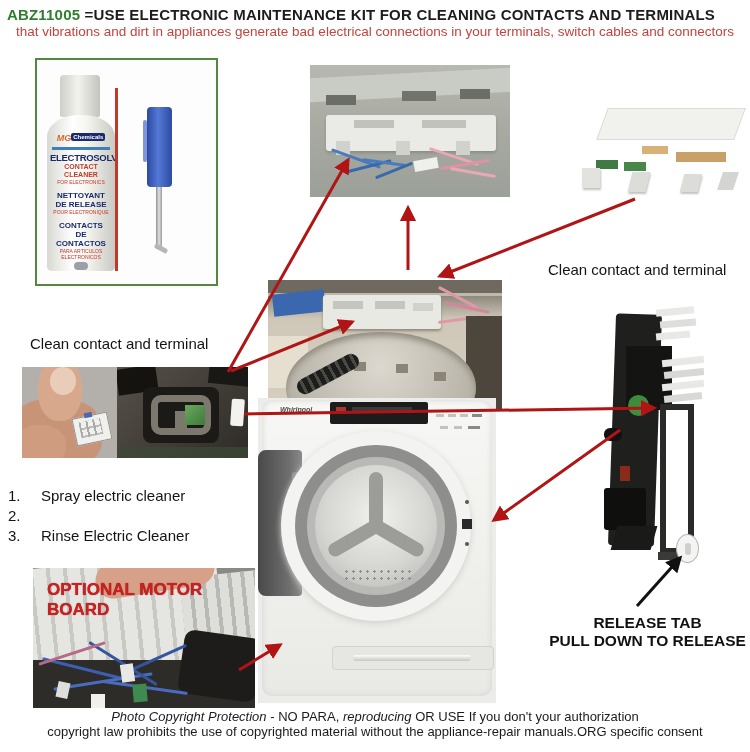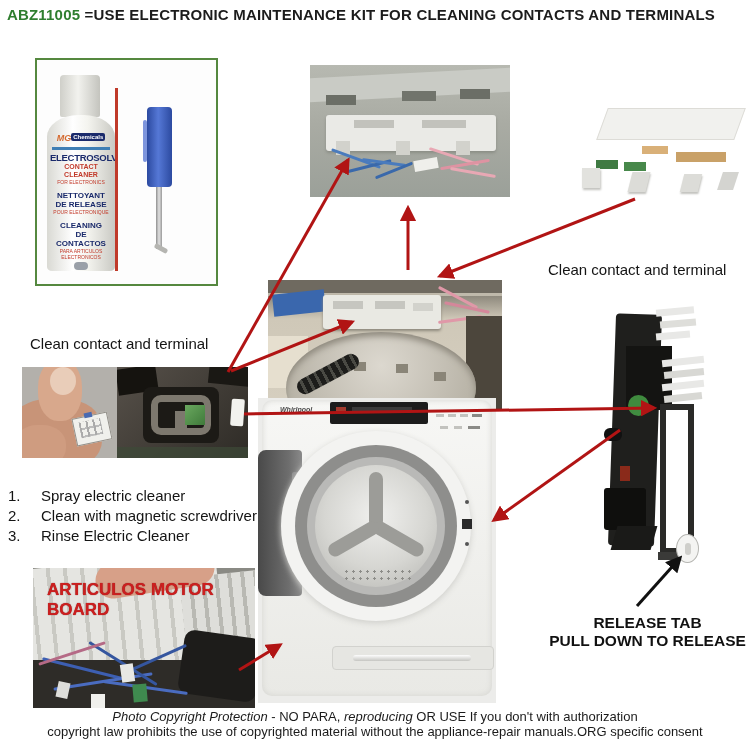--- a/index.html
+++ b/index.html
@@ -73,37 +73,38 @@
   .whandle{position:absolute;left:20px;top:8px;width:118px;height:6px;background:linear-gradient(180deg,#fdfdfd,#c6c6c2);border-radius:3px;}
 
   svg.arrows{position:absolute;left:0;top:0;z-index:9;pointer-events:none;}
 </style>
 </head>
 <body>
 
 <div id="page">
 
   <div class="hdr1"><span class="code">ABZ11005</span> <span>=USE ELECTRONIC MAINTENANCE KIT FOR CLEANING CONTACTS AND TERMINALS</span></div>
+  <div class="hdr2">that vibrations and dirt  in appliances generate bad electrical connections in your terminals, switch cables and connectors</div>
 
   <div class="prodbox">
     <div class="cap"></div>
     <div class="straw"></div>
     <div class="can">
       <div class="canlabel">
         <div class="mgrow"><span class="mg">MG</span><span class="chem">Chemicals</span></div>
         <div class="bluestripe"></div>
         <div class="t-name">ELECTROSOLVE</div>
         <div class="t-sub">CONTACT CLEANER</div>
         <div class="t-tiny">FOR ELECTRONICS</div>
         <div class="gap6"></div>
         <div class="t-nav">NETTOYANT</div>
         <div class="t-nav">DE RELEASE</div>
         <div class="t-tiny">POUR ELECTRONIQUE</div>
         <div class="gap6"></div>
-        <div class="t-nav">CLEANING</div>
+        <div class="t-nav">CONTACTS</div>
         <div class="t-nav">DE CONTACTOS</div>
         <div class="t-tiny">PARA ARTICULOS ELECTRONICOS</div>
         <div class="sgs"></div>
 
       </div>
     </div>
     <div class="sdclip"></div>
     <div class="sdh"></div>
     <div class="sdshaft"></div>
     <div class="sdtip"></div>
@@ -133,31 +134,30 @@
     <div class="abs" style="left:0px;top:80px;width:131px;height:11px;background:#3d4a38;opacity:.7;"></div>
   </div>
 
   <div class="steps">
     <div class="row">
         <span class="num">1.</span>
         <span>Spray electric cleaner</span>
       </div>
     <div class="row">
         <span class="num">2.</span>
-        <span>Clean with magnetic screwdriver</span>
       </div>
     <div class="row">
         <span class="num">3.</span>
         <span>Rinse Electric Cleaner</span>
       </div>
   </div>
 
   <div class="photo ph-motor">
     <div class="motorlabel">
-      <div>ARTICULOS MOTOR</div>
+      <div>OPTIONAL MOTOR</div>
       <div>BOARD</div>
     </div>
     <div class="abs" style="left:-12px;top:-8px;width:200px;height:112px;background:#e5e5e1 repeating-linear-gradient(90deg,transparent 0 13px,#c9c9c3 13px 17px);transform:rotate(-6deg);"></div>
     <div class="abs" style="left:150px;top:6px;width:76px;height:76px;background:#dededa repeating-linear-gradient(90deg,transparent 0 9px,#b9b9b3 9px 13px);transform:rotate(-6deg);"></div>
     <div class="abs" style="left:62px;top:-12px;width:120px;height:36px;background:#d7a088;border-radius:18px;transform:rotate(-9deg);"></div>
     <div class="abs" style="left:0px;top:92px;width:222px;height:48px;background:#2e2c28;"></div>
     <div class="abs" style="left:148px;top:66px;width:78px;height:64px;background:#1d1c1a;border-radius:10px;transform:rotate(8deg);"></div>
     <div class="wire" style="left:8px;top:100px;width:90px;background:#3d5fb2;transform:rotate(14deg);"></div>
     <div class="wire" style="left:20px;top:112px;width:100px;background:#4a6cc0;transform:rotate(-9deg);"></div>
     <div class="wire" style="left:50px;top:94px;width:80px;background:#35569f;transform:rotate(32deg);"></div>
@@ -282,21 +282,21 @@
       <div class="abs" style="left:8px;top:8px;width:6px;height:12px;background:#cfcfcb;border-radius:3px;"></div>
     </div>
   </div>
 
   <div class="release">
     <div>RELEASE TAB</div>
     <div>PULL DOWN TO RELEASE</div>
   </div>
 
   <div class="footer">
-    <div><span class="it">Photo Copyright Protection</span><span> - NO PARA, </span><span class="it">reproducing</span><span> OR USE If you don't with authorization</span></div>
+    <div><span class="it">Photo Copyright Protection</span><span> - NO PARA, </span><span class="it">reproducing</span><span> OR USE If you don't your authorization</span></div>
     <div>copyright law prohibits the use of copyrighted material without the appliance-repair manuals.ORG specific consent</div>
   </div>
 
   <svg class="arrows" width="750" height="752" viewBox="0 0 750 752">
     <defs>
       <marker id="ar" viewBox="0 0 10 10" refX="8" refY="5" markerWidth="5.5" markerHeight="5.5" orient="auto-start-reverse">
         <path d="M0,0 L10,5 L0,10 z" fill="#b11414"></path>
       </marker>
       <marker id="arb" viewBox="0 0 10 10" refX="8" refY="5" markerWidth="5.5" markerHeight="5.5" orient="auto-start-reverse">
         <path d="M0,0 L10,5 L0,10 z" fill="#111111"></path>

